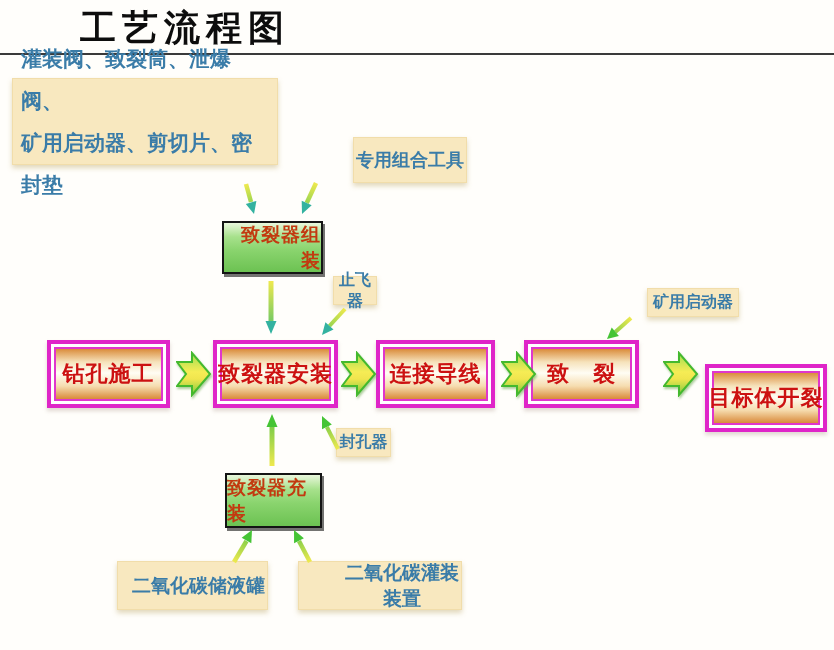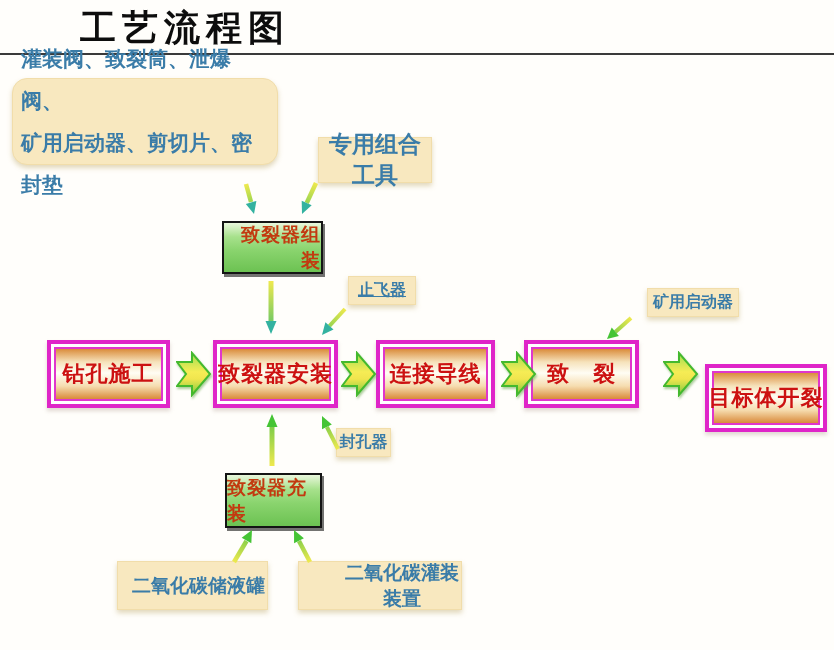--- a/index.html
+++ b/index.html
@@ -13,21 +13,21 @@
   }
   .rule{position:absolute;left:0;top:53px;width:834px;height:2px;background:#3a3a3a;}
   
   .note{
     position:absolute;background:#f8e8bf;color:#3a7ca8;font-weight:bold;
     box-shadow:0 3px 5px rgba(190,170,110,.45);border:1px solid #f1ddaa;
     display:flex;align-items:center;justify-content:center;text-align:center;
     box-sizing:border-box;
   }
   .note.big{font-size:21px;line-height:42px;justify-content:flex-start;padding:6px 8px;text-align:left;}
-  .note.mid{font-size:23px;}
+  .note.mid{font-size:18px;margin-left:35px;}
   .note.small{font-size:16px;}
   .note.bottom{font-size:19px;}
   
   .greenbox{
     position:absolute;border:2px solid #141414;box-sizing:border-box;
     background:linear-gradient(180deg,#e9f7dc 0%,#a7e18c 28%,#8ad46e 55%,#6cc252 100%);
     box-shadow:2px 3px 0 rgba(0,0,0,.55);
     display:flex;align-items:center;justify-content:center;
     color:#c23a10;font-weight:bold;font-size:19px;letter-spacing:1px;
   }
@@ -46,32 +46,32 @@
   .block-arrow{filter:drop-shadow(1px 2px 1px rgba(90,160,60,.5));}
 </style>
 </head>
 <body>
 
 <div id="slide">
 
   <div class="title">工艺流程图</div>
   <div class="rule"></div>
 
-  <div class="note big" style="left:12px;top:78px;width:266px;height:87px;border-radius:15px;">
+  <div class="note big" style="left:12px;top:78px;width:266px;height:87px;">
     <div>
       <div>灌装阀、致裂筒、泄爆阀、</div>
       <div>矿用启动器、剪切片、密封垫</div>
     </div>
   </div>
 
   <div class="note mid" style="left:318px;top:137px;width:114px;height:46px;">专用组合工具</div>
 
   <div class="greenbox" style="left:222px;top:221px;width:101px;height:53px;text-align:right;">致裂器组装</div>
 
-  <div class="note small" style="left:348px;top:276px;width:68px;height:29px;text-decoration:underline;">止飞器</div>
+  <div class="note small" style="left:333px;top:276px;width:44px;height:29px;">止飞器</div>
   <div class="note small" style="left:647px;top:288px;width:92px;height:29px;">矿用启动器</div>
   <div class="note small" style="left:336px;top:428px;width:55px;height:29px;">封孔器</div>
 
   <div class="flowbox" style="left:213px;top:340px;width:125px;">
     <div class="inner">致裂器安装</div>
   </div>
   <div class="flowbox" style="left:47px;top:340px;width:123px;">
     <div class="inner">钻孔施工</div>
   </div>
   <div class="flowbox" style="left:376px;top:340px;width:119px;">

